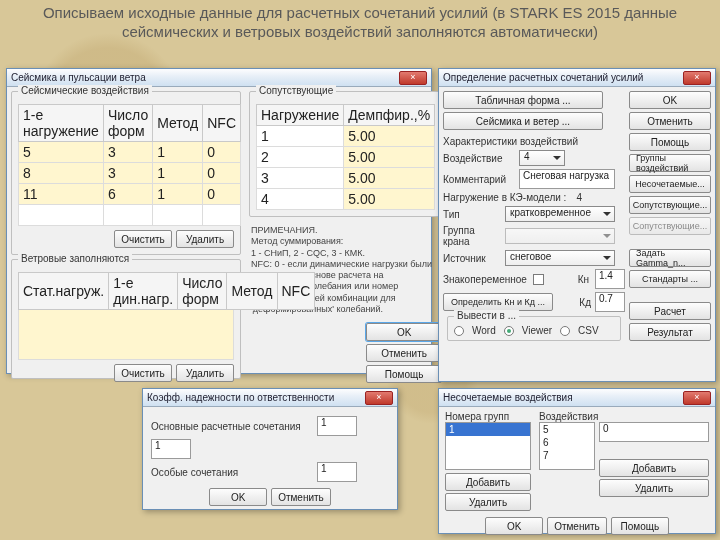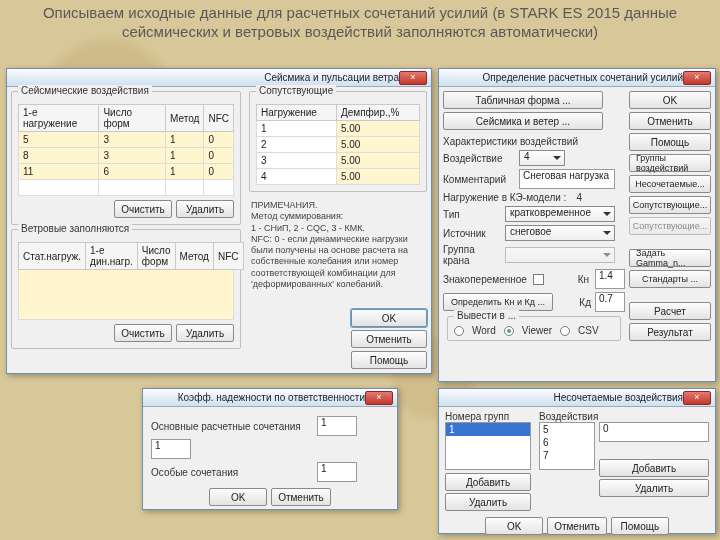--- a/index.html
+++ b/index.html
@@ -4,26 +4,26 @@
 <style>
   * { box-sizing: border-box; }
   body { margin:0; width:720px; height:540px; background:#d6c49a; font-family:Tahoma,Arial,sans-serif; font-size:10px; color:#222; position:relative; }
   .bg { position:absolute; inset:0; background:
     radial-gradient(circle at 15% 20%, rgba(180,150,90,.25) 0 8%, transparent 10%),
     radial-gradient(circle at 60% 70%, rgba(180,150,90,.2) 0 6%, transparent 8%),
     radial-gradient(circle at 80% 30%, rgba(180,150,90,.2) 0 5%, transparent 7%),
     #d8c798; }
   .heading { position:absolute; top:4px; left:0; right:0; text-align:center; font-size:15px; color:#595959; line-height:1.25; padding:0 20px; }
   .win { position:absolute; background:#f0f0f0; border:1px solid #6a8fb5; box-shadow:2px 2px 6px rgba(0,0,0,.3); }
-  .titlebar { height:18px; background:linear-gradient(#fdfdfe,#e6eef7 45%,#cfe0f1); border-bottom:1px solid #9ab; display:flex; align-items:center; padding:0 4px; font-size:10px; color:#223;text-align:right; }
+  .titlebar { height:18px; background:linear-gradient(#fdfdfe,#e6eef7 45%,#cfe0f1); border-bottom:1px solid #9ab; display:flex; align-items:center; padding:0 4px; font-size:10px; color:#223; }
   .titlebar .t { flex:1; }
   .winx { width:28px; height:14px; background:linear-gradient(#e27a6f,#c0392b); border:1px solid #922; border-radius:2px; color:#fff; font-size:9px; display:flex; align-items:center; justify-content:center; line-height:1; }
   .fs { border:1px solid #bfbfbf; border-radius:2px; margin:4px; padding:12px 6px 6px 6px; position:relative; background:#f0f0f0; }
   .fs>.lg { position:absolute; top:-7px; left:6px; background:#f0f0f0; padding:0 3px; font-size:10px; color:#333; }
-  table.grid { border-collapse:collapse; width:100%; font-size:10px; background:#fff; }
+  table.grid { border-collapse:collapse; width:100%; font-size:14px; background:#fff; }
   table.grid th { background:#f5f5f5; border:1px solid #c9c9c9; font-weight:normal; padding:2px 4px; text-align:left; }
   table.grid td { border:1px solid #dcdcdc; padding:2px 4px; }
   .yellow td { background:#fff6cf; }
   .btn { display:inline-flex; align-items:center; justify-content:center; min-width:58px; height:18px; background:linear-gradient(#fdfdfd,#e3e3e3); border:1px solid #8a8a8a; border-radius:2px; font-size:10px; padding:0 6px; cursor:default; }
   .btn.primary { box-shadow:0 0 0 1px #5aa7e8; }
   .btnrow { display:flex; gap:4px; justify-content:flex-end; margin-top:4px; }
   .lbl { font-size:10px; color:#333; }
   .field { display:flex; align-items:center; gap:6px; margin:3px 0; }
   .input { height:20px; background:#fff; border:1px solid #9a9a9a; padding:0 3px; font-size:10px; }
   .combo { height:16px; background:linear-gradient(#fff,#eee); border:1px solid #8a8a8a; padding:0 14px 0 4px; font-size:10px; position:relative; }
@@ -196,26 +196,26 @@
         </div>
       <div class="field">
           <span class="lbl">Нагружение в КЭ-модели :</span>
           <span class="lbl" style="margin-left:4px">4</span>
         </div>
       <div class="field">
           <span class="lbl" style="width:56px">Тип</span>
           <span class="combo" style="width:110px">кратковременное</span>
         </div>
       <div class="field">
+          <span class="lbl" style="width:56px">Группа крана</span>
+          <span class="combo" style="width:110px;opacity:.5"></span>
+        </div>
+      <div class="field">
           <span class="lbl" style="width:56px">Источник</span>
           <span class="combo" style="width:110px">снеговое</span>
-        </div>
-      <div class="field">
-          <span class="lbl" style="width:56px">Группа крана</span>
-          <span class="combo" style="width:110px;opacity:.5"></span>
         </div>
       <div class="field" style="">
         <span class="lbl">Знакопеременное</span>
         <span class="chk"></span>
         <span style="flex:1"></span>
         <span class="lbl">Кн</span>
         <span class="input" style="width:30px">1.4</span>
       </div>
       <div class="field" style="gap:4px">
         <span class="btn" style="width:110px;font-size:9px">Определить Кн и Кд ...</span>

